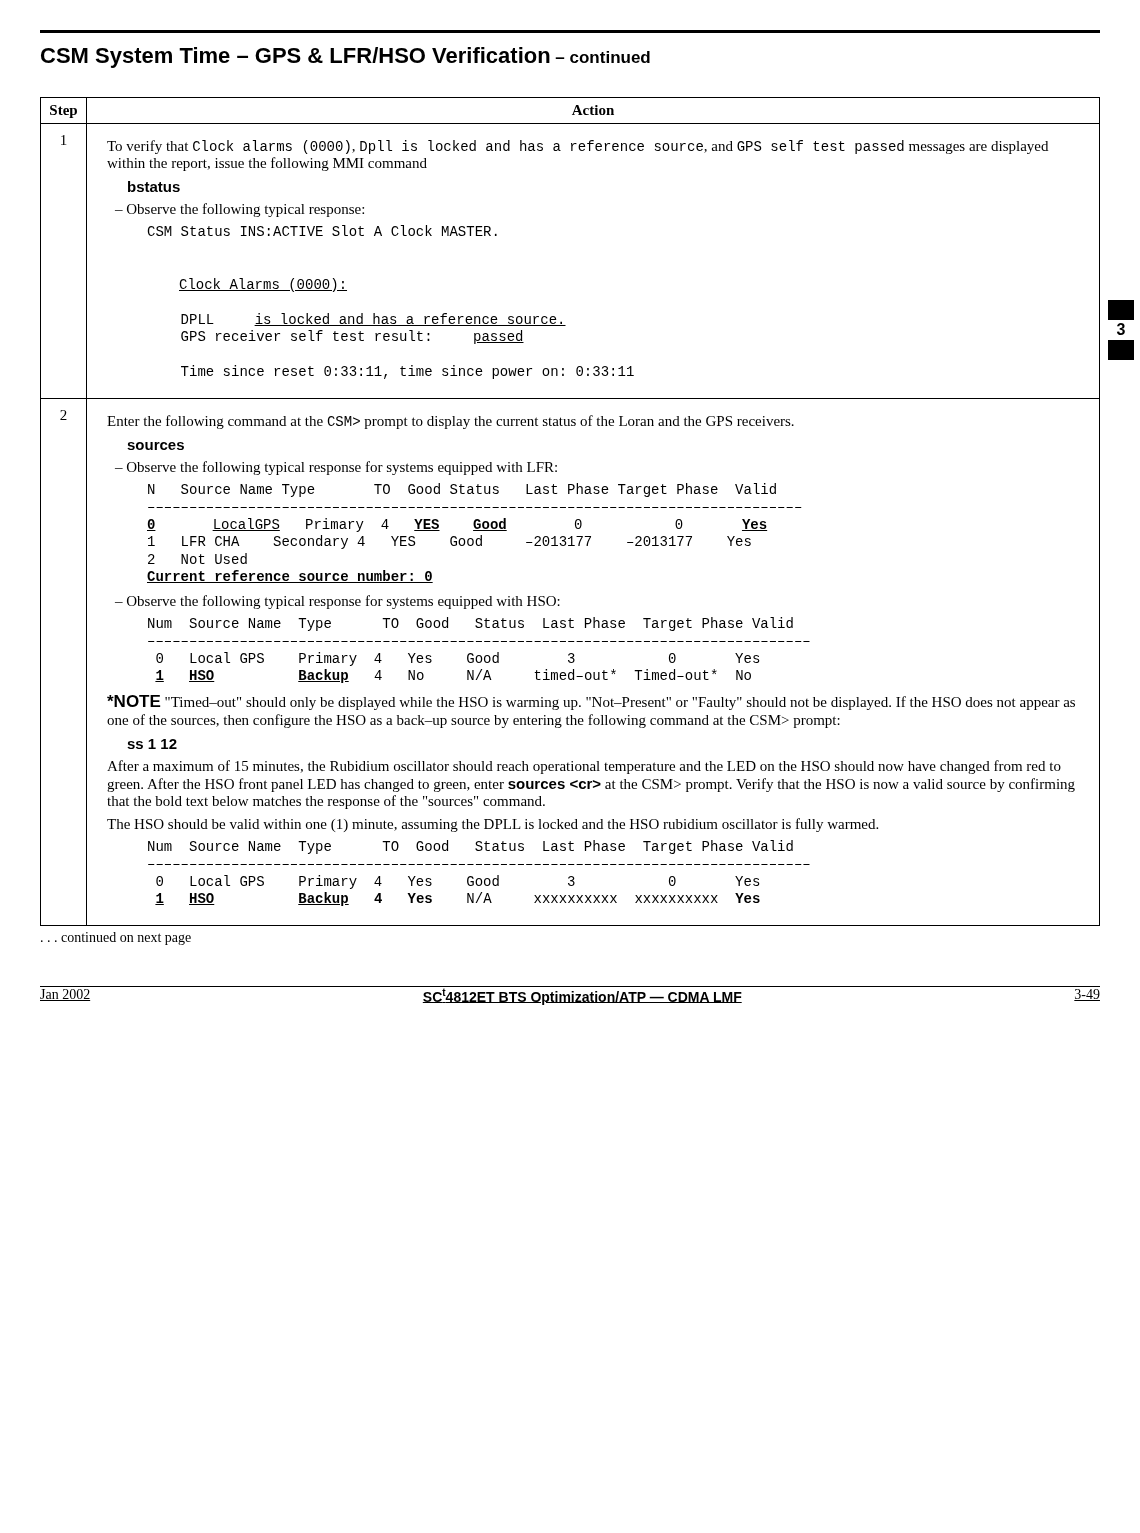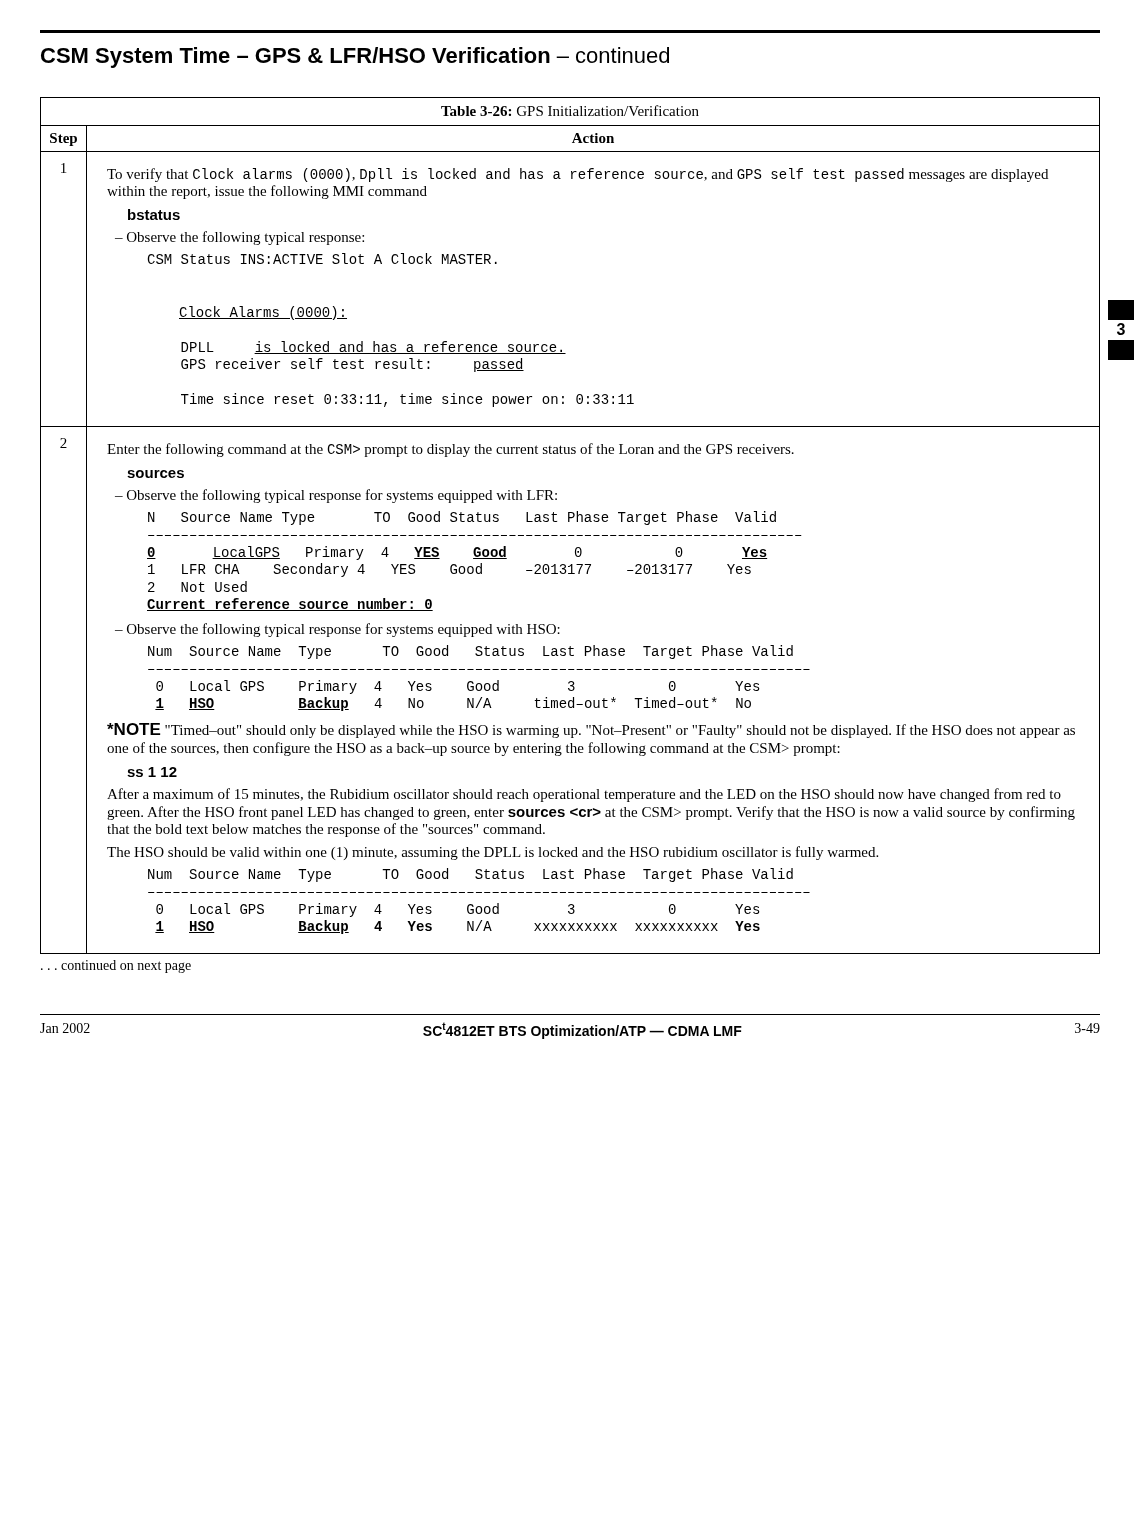--- a/index.html
+++ b/index.html
@@ -17,22 +17,22 @@
     border-top: 3px solid #000;
     margin-bottom: 10px;
   }
   h1.page-title {
     font-family: Arial, Helvetica, sans-serif;
     font-size: 22px;
     font-weight: bold;
     margin: 0 0 28px 0;
   }
   h1.page-title .cont {
-    font-weight: normal;
-    font-size: 22px;
+    font-weight: bold;
+    font-size: 17px;
     margin-top: 24px;
   }
   table.proc {
     border-collapse: collapse;
     width: 100%;
   }
   table.proc th, table.proc td {
     border: 1.5px solid #000;
     vertical-align: top;
   }
@@ -84,22 +84,22 @@
     font-size: 16px;
     line-height: 20px;
   }
   .contnote { text-align: left; margin-top: 4px; font-size: 14px; }
   .footer {
     display: flex;
     justify-content: space-between;
     align-items: flex-start;
     margin-top: 40px;
     border-top: 1px solid #000;
-    padding-top: 6px;
     font-size: 14px;
+    text-decoration: underline;
   }
   .footer .center {
     font-family: Arial, Helvetica, sans-serif;
     font-weight: bold;
     font-size: 14px;
   }
   .footer .tm { font-size: 10px; vertical-align: super; }
   pre.mono { margin: 4px 0 6px 48px; line-height: 1.25; }
   p { margin: 6px 8px; }
 </style>
@@ -112,23 +112,20 @@
   <span>CSM System Time – GPS &amp; LFR/HSO Verification</span><span class="cont"> – continued</span>
 </h1>
 
 <div class="sidetab">
   <div></div>
   <div class="label">3</div>
   <div></div>
 </div>
 
 <table class="proc">
-  <caption>
-    <b>Table 3-26:</b><span> GPS Initialization/Verification</span>
-  </caption>
   <colgroup>
       <col class="step">
       <col>
     </colgroup>
   <thead>
     <tr>
       <th><b>Step</b></th>
       <th><b>Action</b></th>
     </tr>
   </thead>

